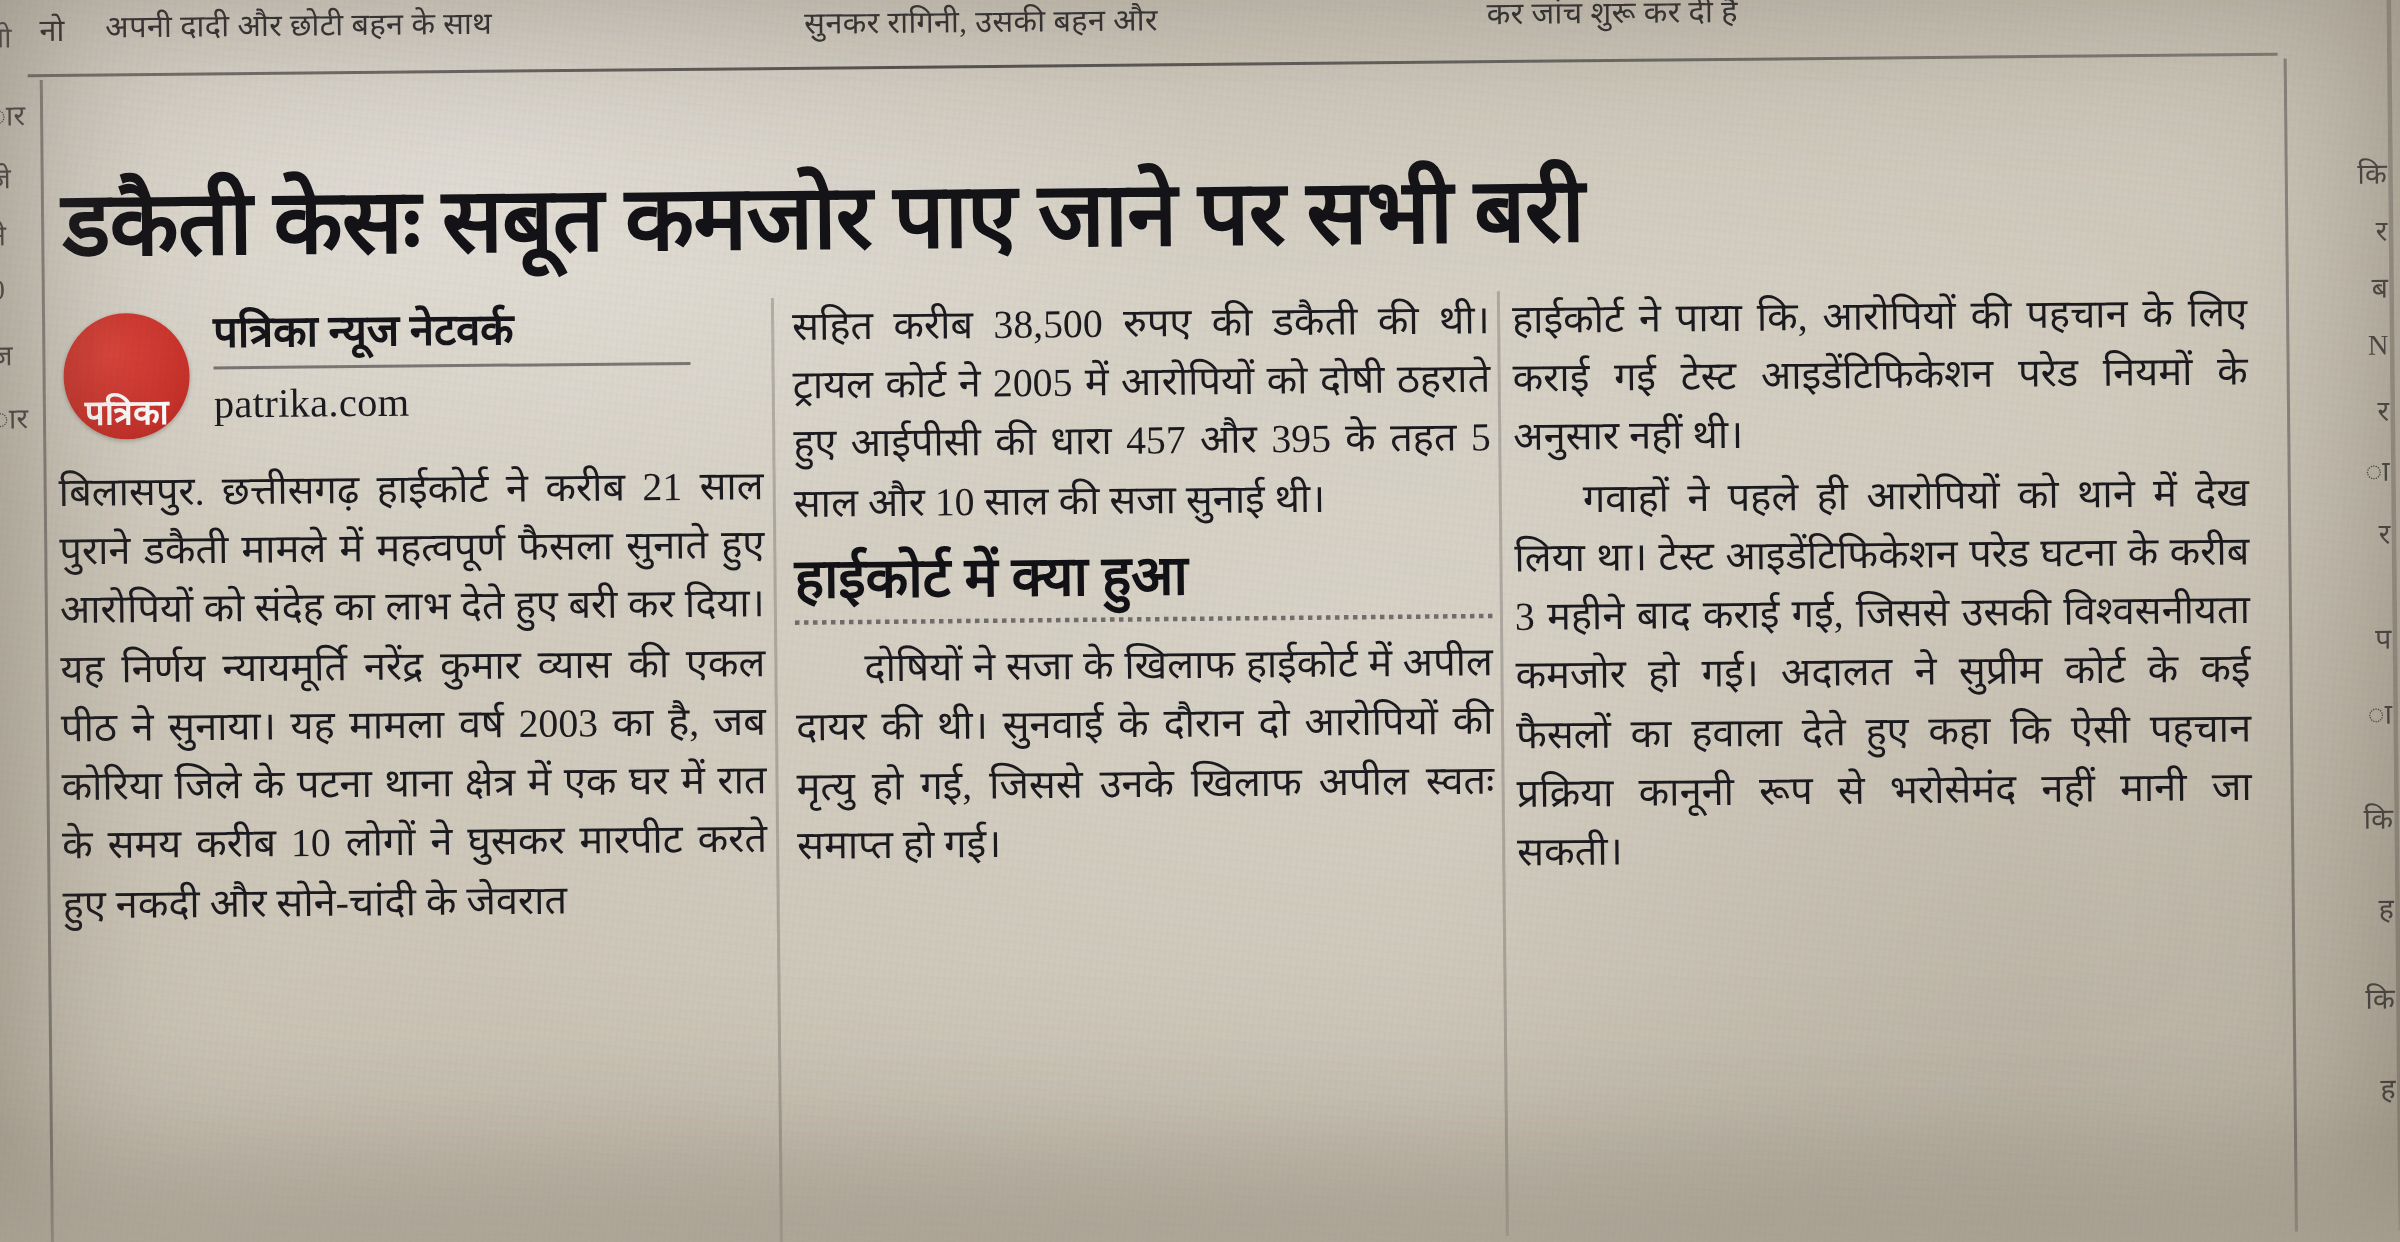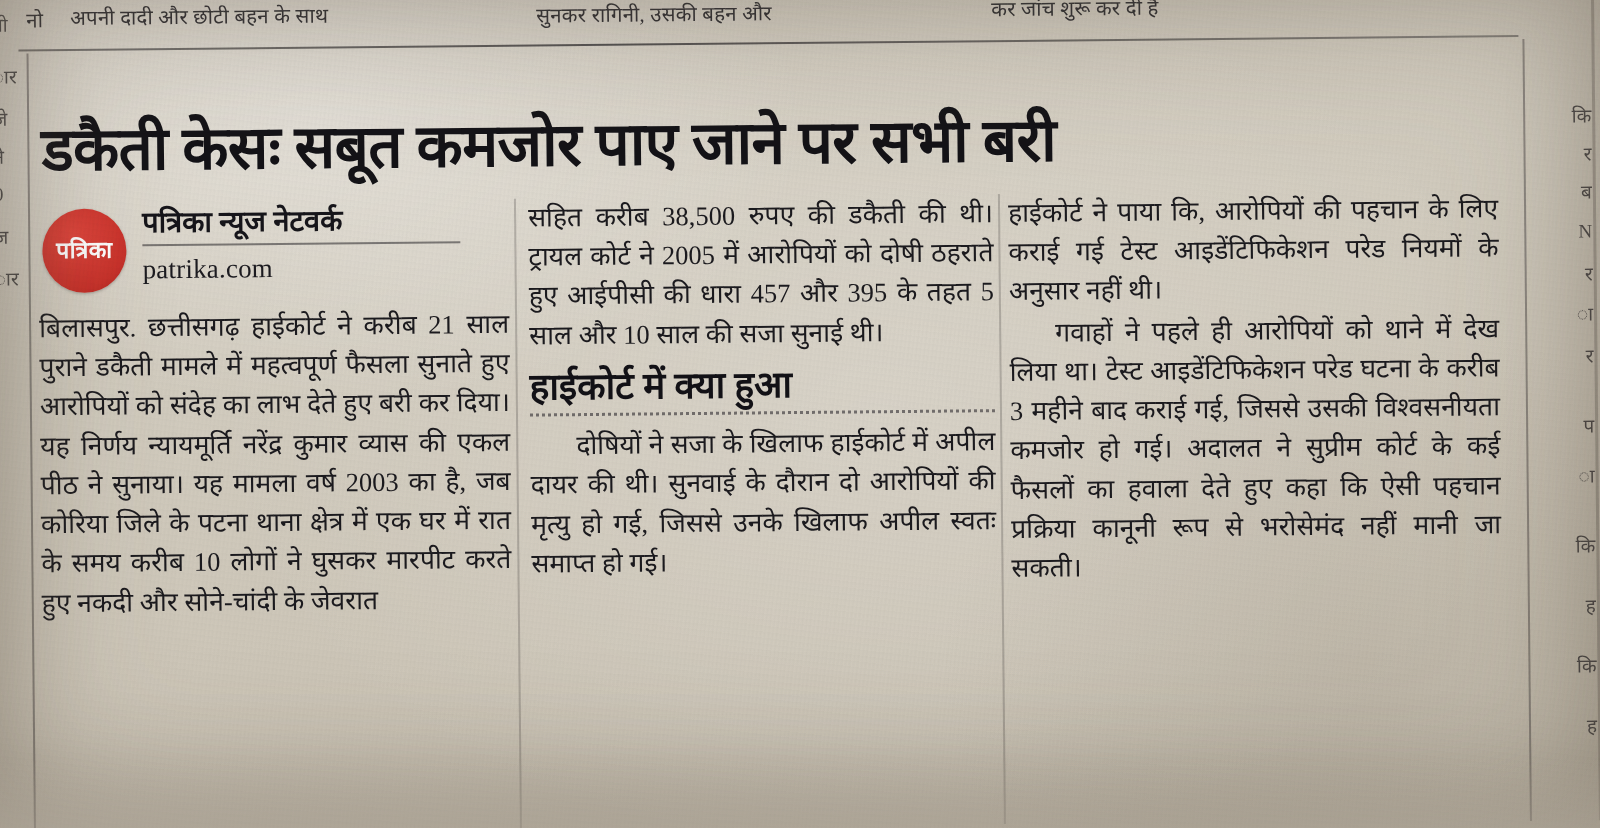--- a/index.html
+++ b/index.html
@@ -178,21 +178,21 @@
   }
   #logo-badge {
     position: absolute;
     left: 4px;
     top: 6px;
     width: 84px;
     height: 84px;
     border-radius: 50%;
     background: radial-gradient(circle at 38% 32%, #e0453c, #c8312a 70%, #ab231d 100%);
     display: flex;
-    align-items: center;
+    align-items: flex-end;
     justify-content: center;
     box-shadow: 0 1px 3px rgba(0,0,0,0.25);
   }
   #logo-badge span {
     color: #fff;
     font-weight: bold;
     font-size: 23px;
     letter-spacing: 0.3px;
   }
   #byline-text {

